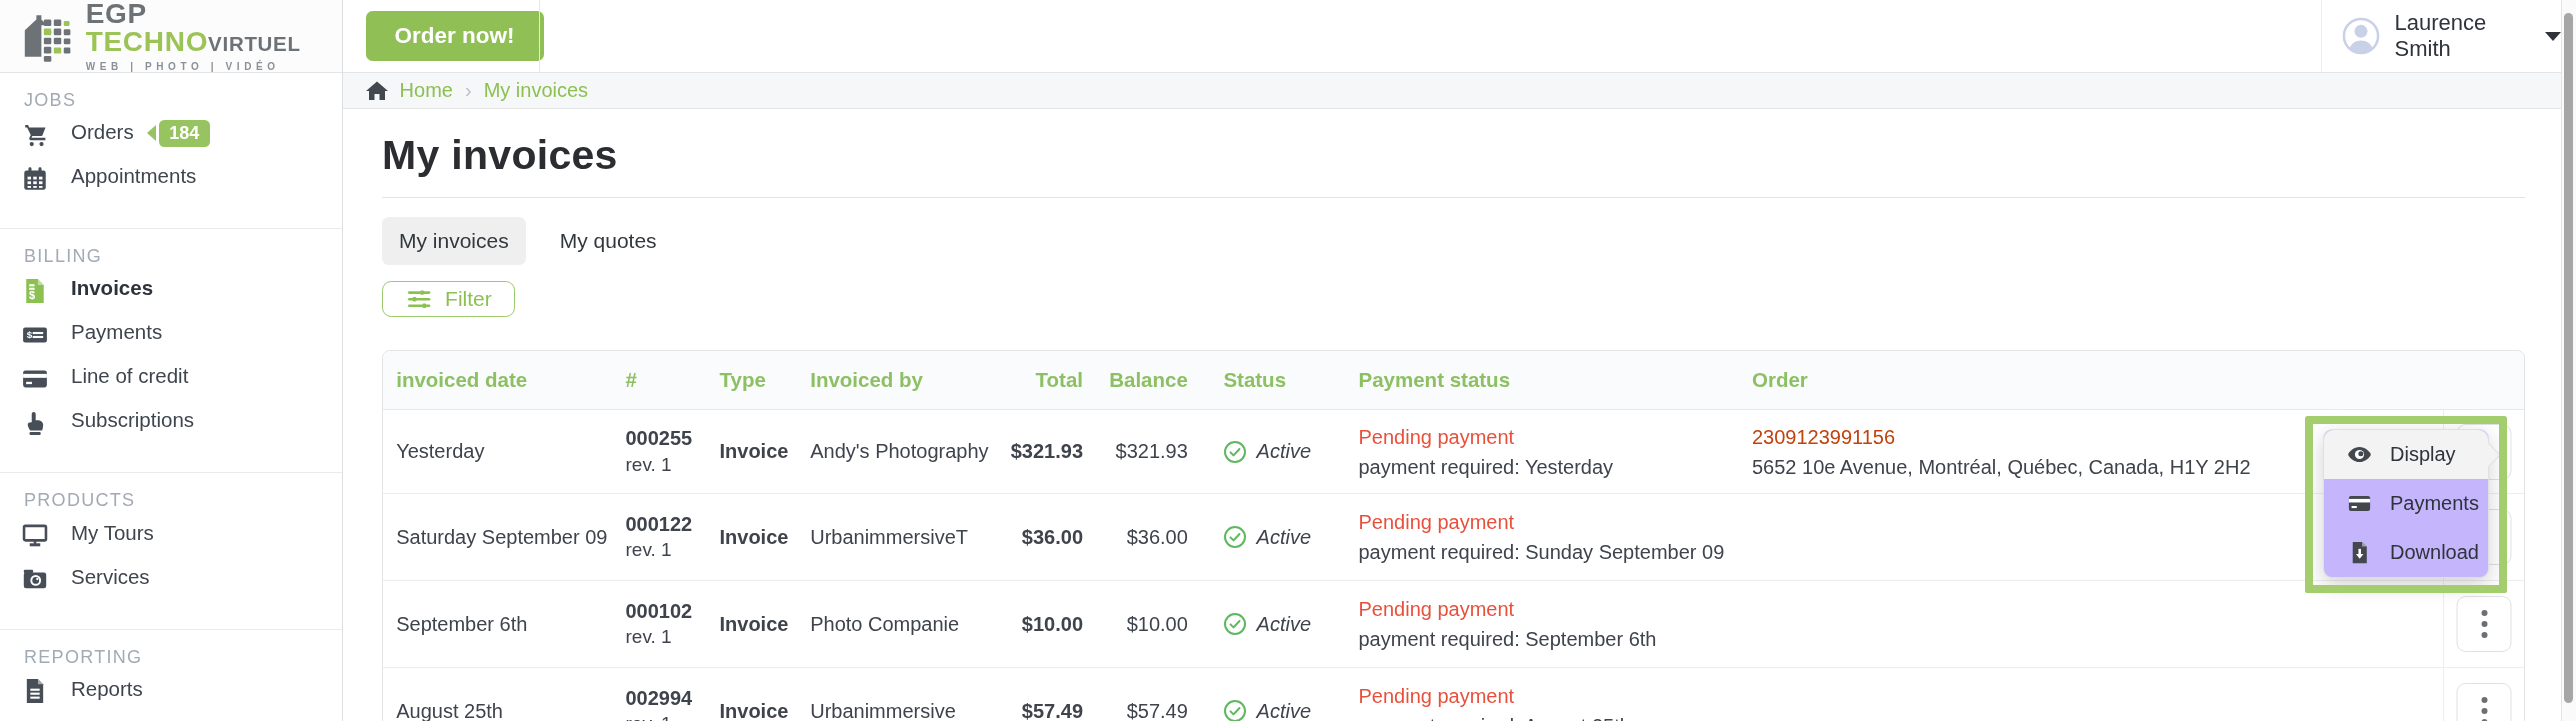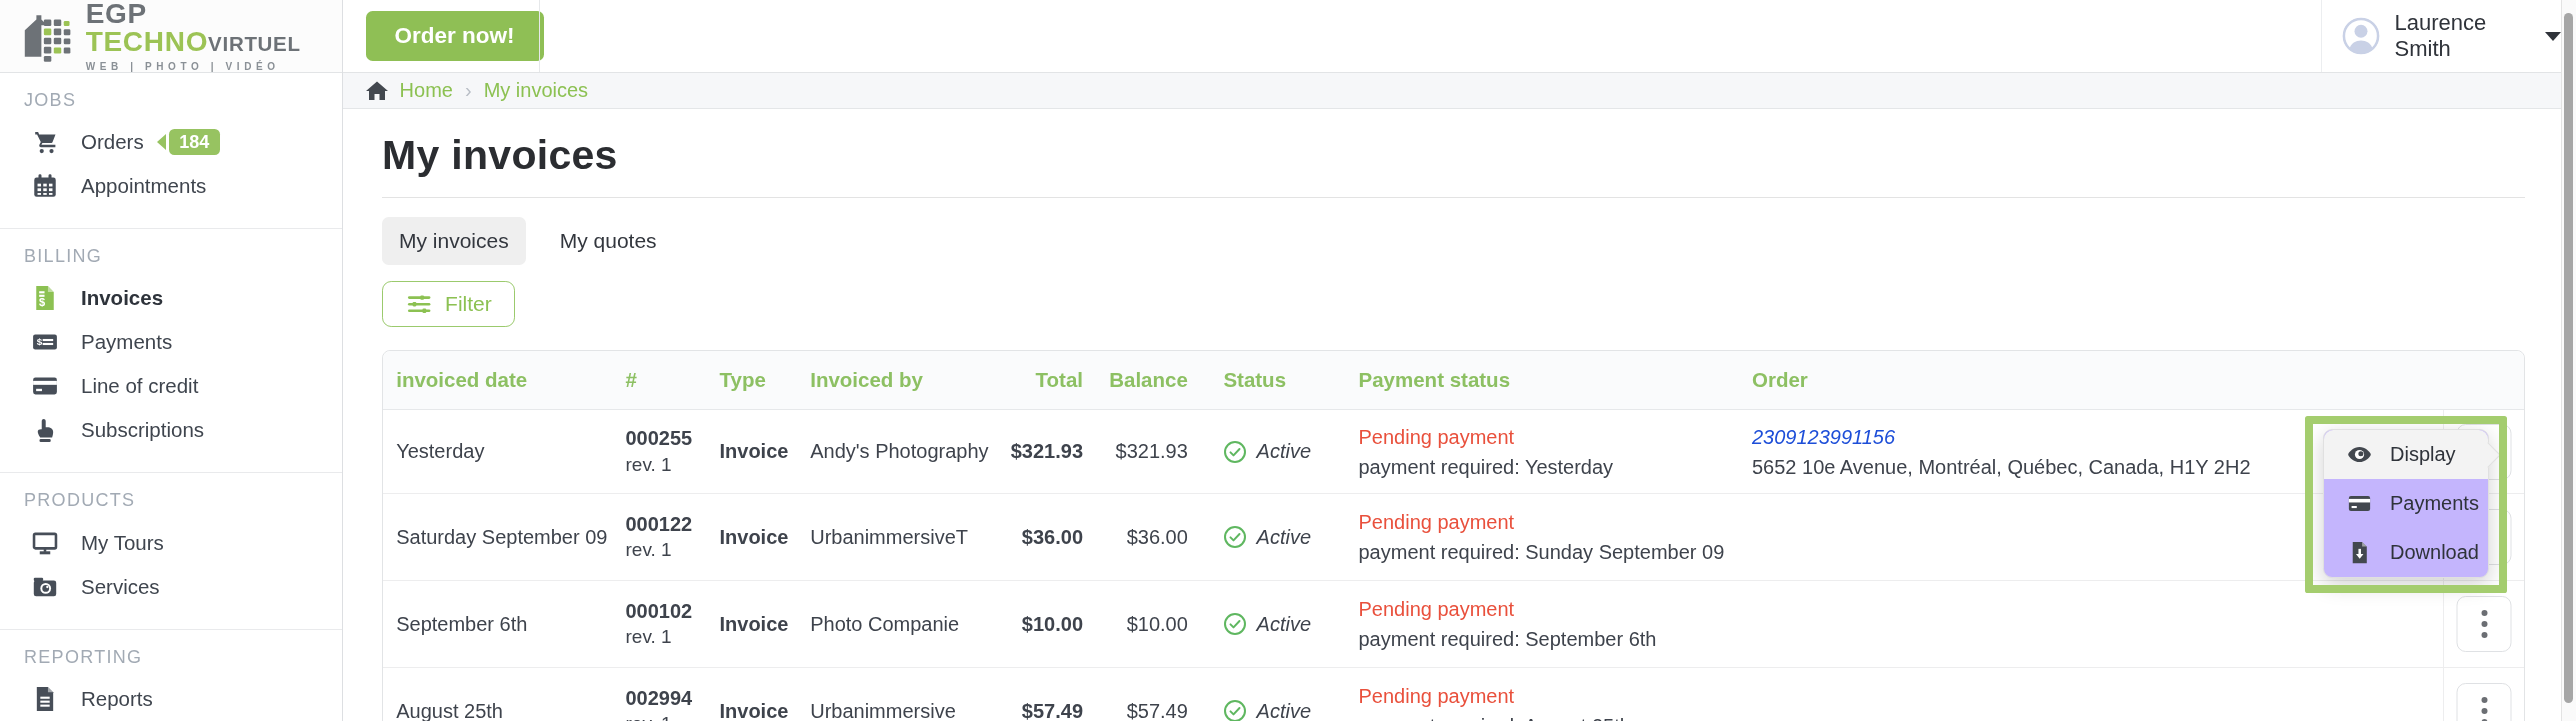--- a/index.html
+++ b/index.html
@@ -8,21 +8,21 @@
   
   #sidebar{position:absolute;left:0;top:0;bottom:0;width:343px;background:#fff;border-right:0.7px solid #dddfe2;box-sizing:border-box;}
   #logo-tile{height:73px;border-bottom:0.7px solid #e2e4e6;background:#fcfcfc;display:flex;align-items:center;padding-left:18.5px;box-sizing:border-box;}
   #logo-tile svg{flex:0 0 auto;}
   .logo-text{margin-left:9.2px;line-height:1;}
   .logo-line1{font-size:28px;font-weight:bold;letter-spacing:0.7px;}
   .logo-egp{color:#6d7277;} .logo-techno{color:#9cc355;} .logo-virtuel{color:#6d7277;font-size:20.5px;}
   .logo-tag{margin-top:6px;font-size:10px;letter-spacing:4.6px;color:#8a9096;font-weight:bold;}
   .side-sec{border-bottom:0.7px solid #e9eaec;padding:17px 0 20px 0;}
   .sec-label{padding-left:24px;font-size:18px;letter-spacing:1.3px;color:#a2aab4;margin-bottom:9.2px;}
-  .side-item{display:flex;align-items:center;height:44px;padding-left:28px;cursor:pointer;font-size:20.5px;color:#3f454e;}
+  .side-item{display:flex;align-items:flex-start;height:44px;padding-left:12px;cursor:pointer;font-size:20.5px;color:#3f454e;margin-left:6px;}
   .side-item .s-icon{width:33px;height:29px;display:flex;align-items:center;justify-content:center;color:#474e58;}
   .side-item .s-icon svg{width:28px;height:28px;}
   .side-item .s-icon.green{color:#8cc152;}
   .side-item .s-label{margin-left:20px;}
   .side-item.active .s-label{font-weight:bold;color:#2e333b;}
   .badge{position:relative;margin-left:25px;background:#97c361;color:#fff;font-weight:bold;font-size:18px;line-height:26.4px;padding:0 10.6px;border-radius:5.3px;}
   .badge::before{content:"";position:absolute;left:-11.2px;top:50%;margin-top:-8px;border:8px solid transparent;border-right:9.2px solid #97c361;border-left:none;}
 
   
   #topbar{position:absolute;left:343px;top:0;width:2218px;height:73px;background:#fff;border-bottom:0.7px solid #e2e4e6;box-sizing:border-box;}
@@ -39,42 +39,42 @@
   #breadcrumb a{color:#8cc152;text-decoration:none;cursor:pointer;}
   .crumb-sep{color:#b9bec6;margin:0 12px;font-size:20px;}
 
   
   #page-title{position:absolute;left:382px;top:132px;font-size:41px;font-weight:800;color:#2b2d31;letter-spacing:0.3px;}
   #title-rule{position:absolute;left:382px;top:197px;width:2143px;height:0;border-top:1.3px solid #e3e3e3;}
   #tabs{position:absolute;left:382px;top:217px;display:flex;align-items:center;}
   .tab{height:48px;display:flex;align-items:center;padding:0 17px;font-size:21px;color:#33373e;border-radius:6.6px;cursor:pointer;}
   .tab.active{background:#efefef;font-weight:500;}
   .tab + .tab{margin-left:17px;}
-  #filter-btn{position:absolute;left:382px;top:281px;height:46px;display:flex;align-items:center;padding:0 22.5px;background:#fff;border:1.7px solid #9bca6d;border-radius:9.2px;color:#8cc152;font-size:21px;cursor:pointer;}
+  #filter-btn{position:absolute;left:382px;top:281px;height:36px;display:flex;align-items:center;padding:0 22.5px;background:#fff;border:1.7px solid #9bca6d;border-radius:9.2px;color:#8cc152;font-size:21px;cursor:pointer;}
   #filter-btn .f-ic{width:26.4px;height:26.4px;margin-right:13.2px;display:flex;}
 
   
   #invoice-table{position:absolute;left:382px;top:350px;width:2143px;border:1px solid #e2e4e6;border-radius:8px 8px 0 0;box-sizing:border-box;background:#fff;}
   .t-head,.t-row{display:grid;grid-template-columns:226px 96px 92px 195px 99px 106px 145px 410px 691px 1fr;align-items:center;}
   .t-head{height:58px;background:#fafbfc;border-bottom:0.7px solid #e6e8ea;border-radius:8px 8px 0 0;}
   .th{font-size:20.5px;font-weight:bold;color:#8dc063;}
   .t-row{border-bottom:0.7px solid #ededee;}
   .t-row:nth-child(1){height:83px;} .t-row:nth-child(2){height:86px;} .t-row:nth-child(3){height:86px;} .t-row:nth-child(4){height:86px;}
   .td{font-size:20px;color:#3e434c;}
   .c-date{padding-left:13.2px;} .c-num{padding-left:16.5px;} .c-type{padding-left:14.5px;} .c-by{padding-left:13.2px;}
   .c-total{text-align:right;padding-right:8px;} .c-bal{text-align:right;padding-right:9.2px;}
   .c-status{padding-left:26.4px;} .c-pay{padding-left:16.5px;} .c-order{padding-left:0;}
   .td.c-num .inv-no{font-weight:bold;display:block;line-height:26.4px;}
   .td.c-num .inv-rev{display:block;line-height:26.4px;font-size:19px;}
   .td.c-type,.td.c-total{font-weight:bold;}
   .status-wrap{display:flex;align-items:center;font-style:italic;}
   .check-ic{width:24px;height:24px;margin-right:9.2px;display:flex;color:#5fb760;}
   .pay-l1{color:#e9503c;line-height:30px;}
   .pay-l2{color:#3e434c;line-height:30px;}
-  .order-link{color:#1d4ed8;text-decoration:none;line-height:30px;display:inline-block;cursor:pointer;font-style:italic;}
+  .order-link{color:#c2410c;text-decoration:none;line-height:30px;display:inline-block;cursor:pointer;}
   .order-addr{line-height:30px;}
   .c-actions{position:relative;height:100%;border-left:0.7px solid #ededee;}
   .kebab-btn{position:absolute;left:50%;top:50%;transform:translate(-50%,-50%);width:53px;height:54px;background:#fff;border:1px solid #dfe1e4;border-radius:9.2px;display:flex;flex-direction:column;align-items:center;justify-content:center;gap:5.3px;cursor:pointer;}
   .kebab-btn i{width:6px;height:6px;border-radius:50%;background:#6b6e73;}
 
   
   #context-menu{position:absolute;left:2323px;top:429px;width:164px;background:#c4b5fd;border:0.7px solid #e0e0e0;border-radius:9.2px;box-shadow:0 6.6px 21px rgba(0,0,0,.18);z-index:30;}
   .menu-item{display:flex;align-items:center;height:49px;padding-left:22.5px;font-size:20px;color:#2f333a;cursor:pointer;}
   .menu-item:first-child{background:#f3f3f3;border-radius:9.2px 9.2px 0 0;}
   .menu-item:last-child{border-radius:0 0 9.2px 9.2px;}

